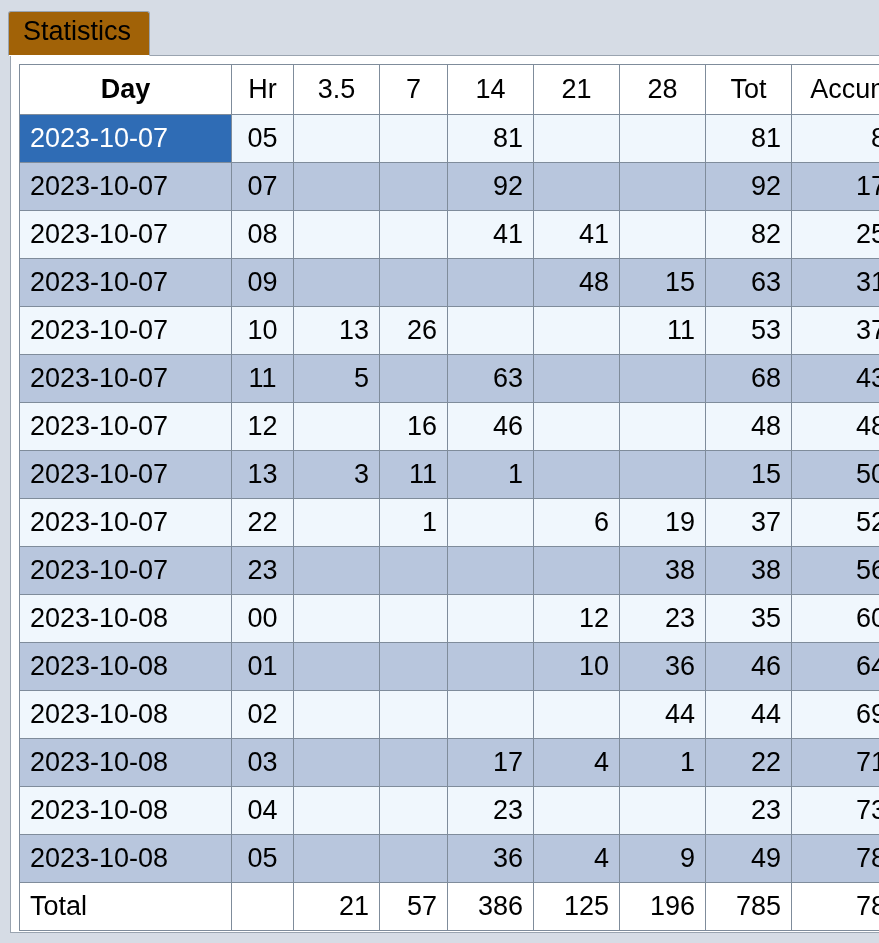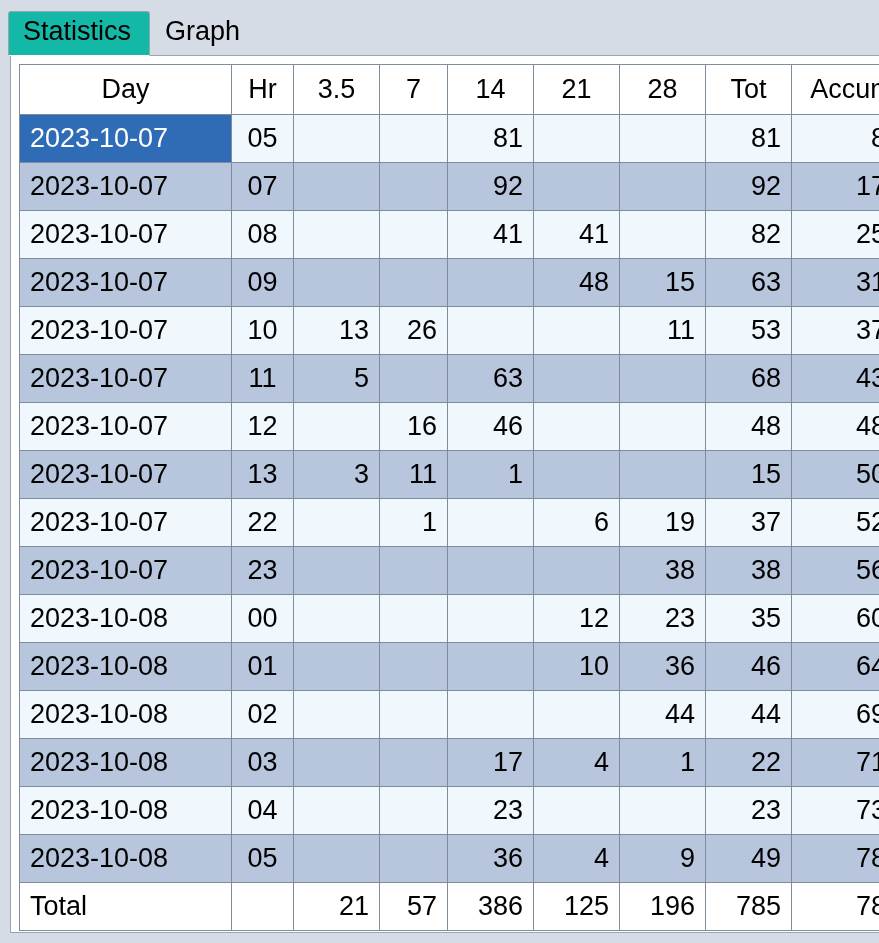--- a/index.html
+++ b/index.html
@@ -28,21 +28,21 @@
   .tab {
     font-size: 27px;
     color: #000000;
     padding: 6px 18px 10px 14px;
     line-height: 1.0;
     cursor: default;
     border: 1px solid transparent;
     box-sizing: border-box;
   }
   .tab.active {
-    background: #14b8a6;
+    background: #a16207;
     border: 1px solid #9aa4b0;
     border-bottom: 1px solid #ffffff;
     border-top-left-radius: 3px;
     border-top-right-radius: 3px;
     position: relative;
     z-index: 3;
   }
   .tab.inactive {
     background: #d6dce5;
     border-color: transparent;
@@ -79,21 +79,21 @@
     white-space: nowrap;
     overflow: hidden;
   }
   table.grid th {
     background: #ffffff;
     font-weight: normal;
     text-align: center;
     color: #000000;
     height: 50px;
   }
-  table.grid th.day-h { text-align: center; }
+  table.grid th.day-h { text-align: center; font-weight: bold; }
   td.day  { text-align: left; }
   td.num  { text-align: right; }
   td.hr   { text-align: center; }
   tr.even td { background: #f0f7fd; }
   tr.odd  td { background: #b8c6dd; }
   tr.total td { background: #ffffff; }
   td.selected {
     background: #2f6cb5 !important;
     color: #ffffff;
   }
@@ -109,23 +109,20 @@
   col.c-accum { width: 120px; }
 </style>
 </head>
 <body>
 
 <div id="app">
 
   <div class="tabstrip">
     <div class="tab active">
       <span>Statistics</span>
-    </div>
-    <div class="tab inactive">
-      <span>Graph</span>
     </div>
   </div>
 
   <div class="panel">
     <div class="grid-wrap">
       <table class="grid">
         <colgroup>
           <col class="c-day">
             <col class="c-hr">
             <col class="c-35">

